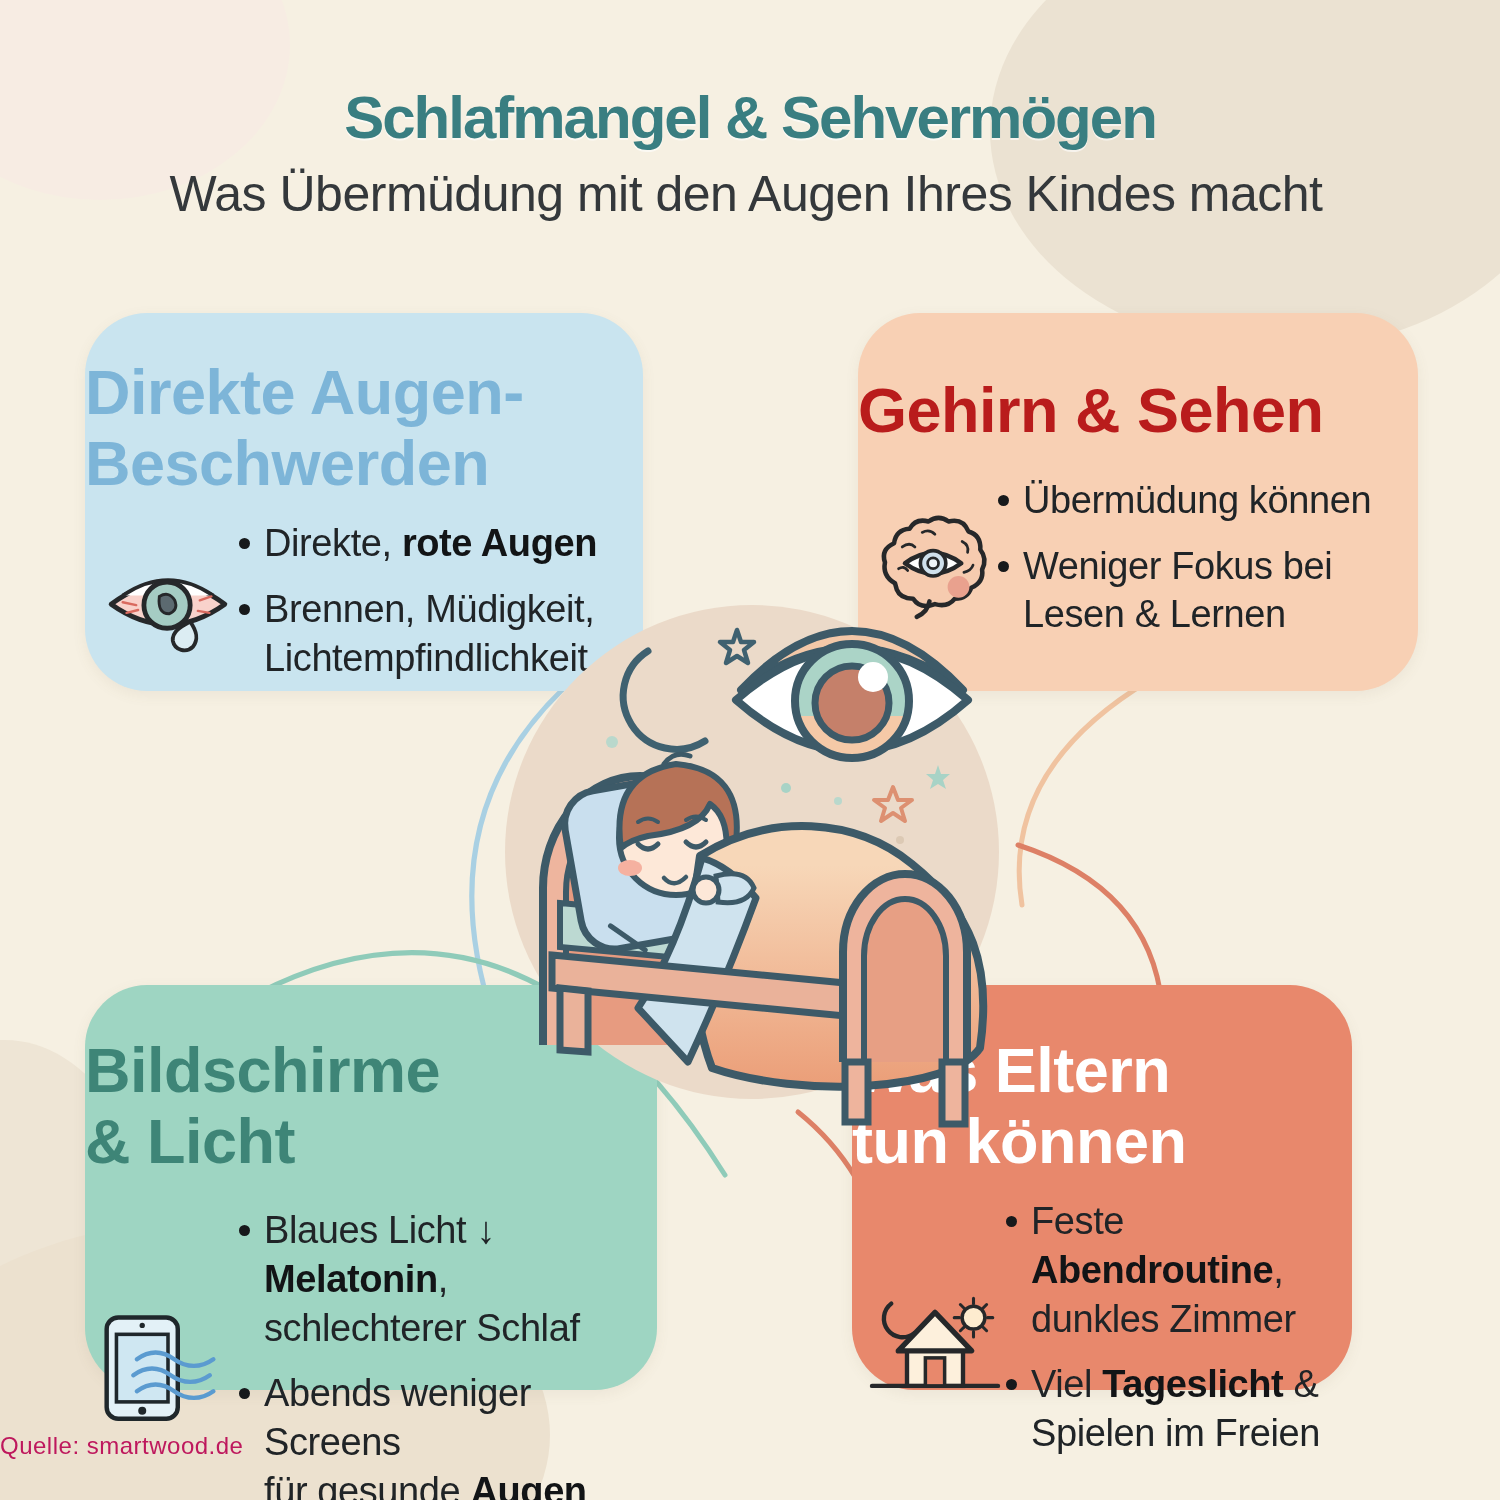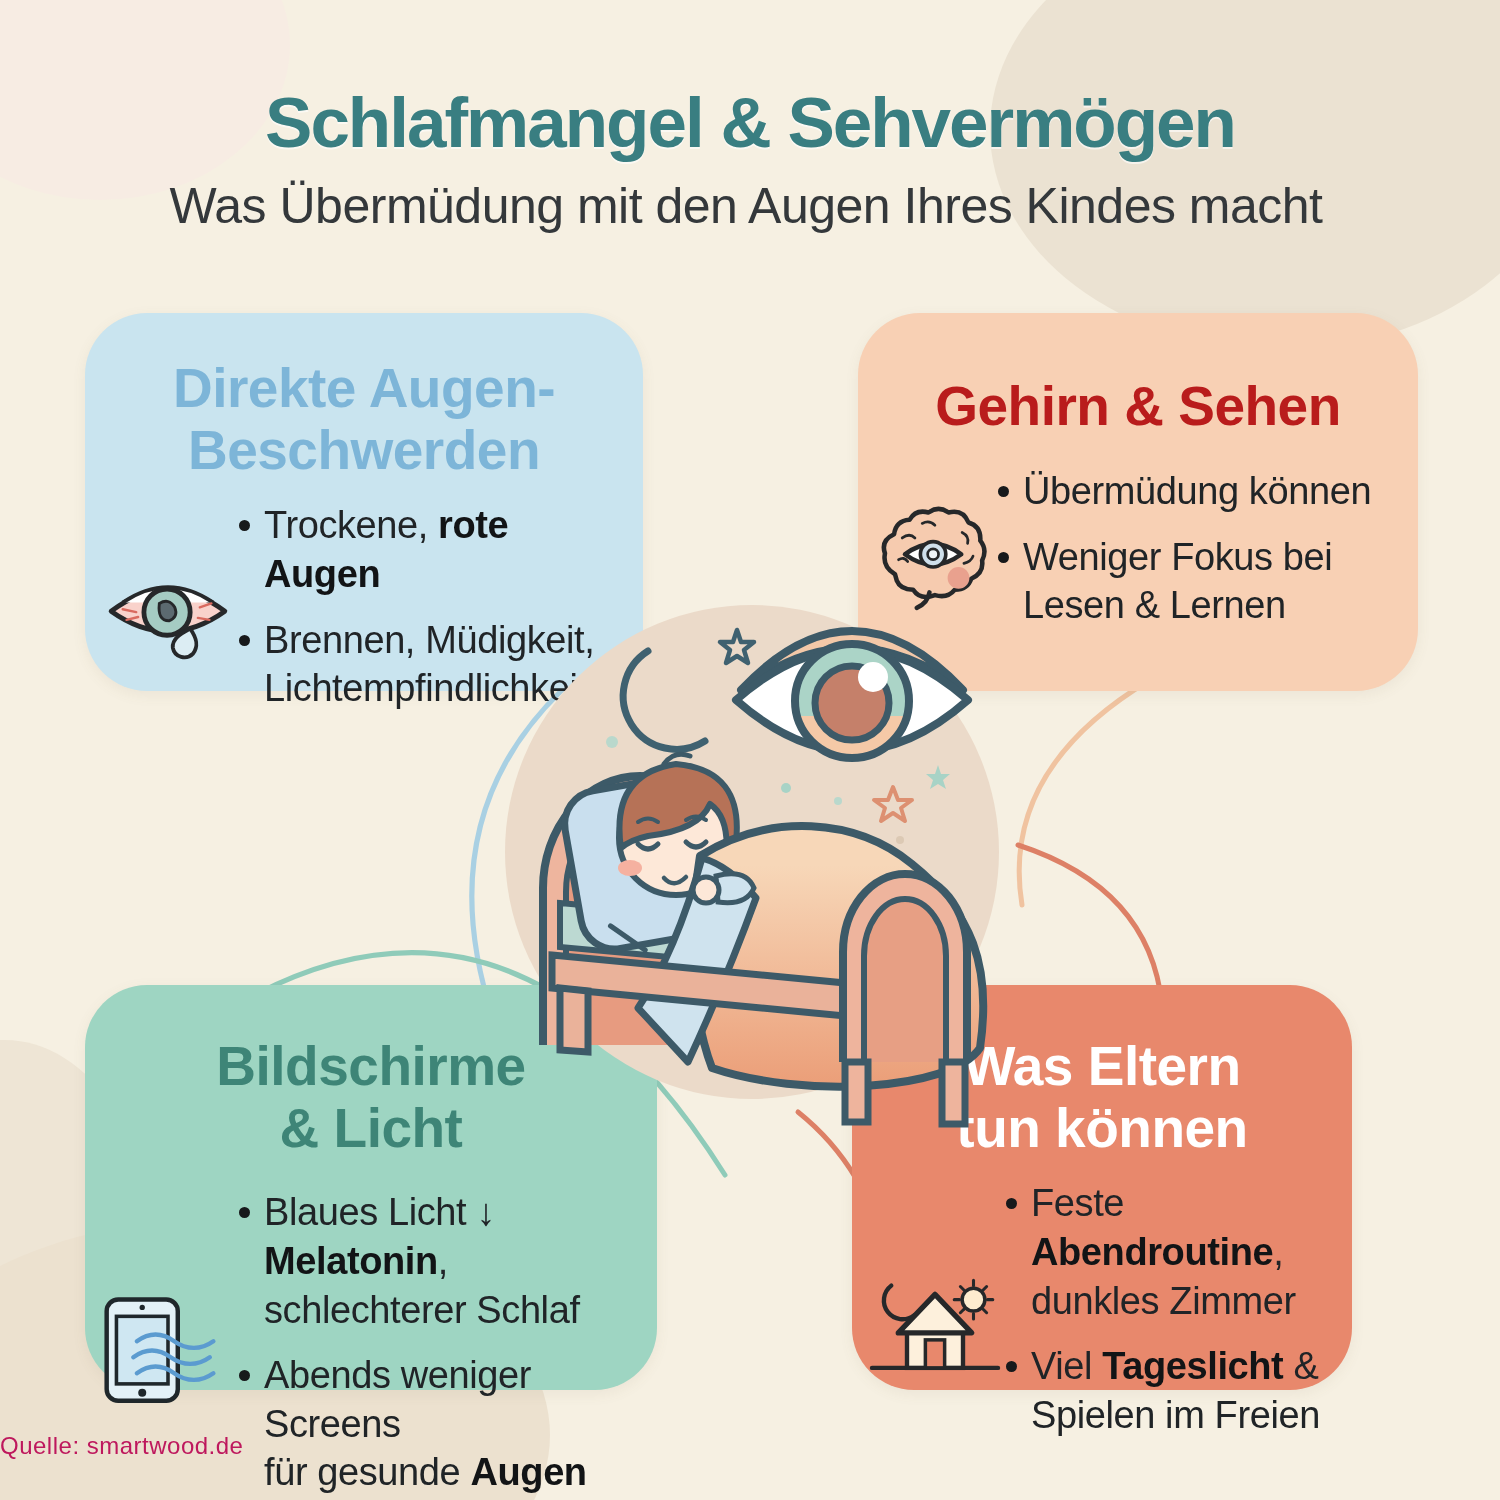--- a/index.html
+++ b/index.html
@@ -11,34 +11,34 @@
   .blob{position:absolute;border-radius:50%;}
   .blob-tr{right:-70px;top:-90px;width:580px;height:440px;background:#ebe2d2;}
   .blob-bl{left:-130px;bottom:-150px;width:680px;height:430px;background:#ece1cf;}
   .blob-left{left:-150px;top:1040px;width:310px;height:470px;background:#eee5d5;}
   .blob-tl{left:-90px;top:-110px;width:380px;height:310px;background:#f7ece3;}
 
   .arcs{position:absolute;left:0;top:0;z-index:1;}
 
   .header{position:absolute;top:86px;left:0;width:100%;text-align:center;z-index:4;}
   .header h1{
-    margin:0;font-size:71px;font-weight:bold;letter-spacing:-2px;line-height:1.05;
+    margin:0;font-size:60px;font-weight:bold;letter-spacing:-2px;line-height:1.05;
     text-shadow:0 2px 0 rgba(255,255,255,.6);
   }
   .header h2{
     margin:16px 8px 0 0;font-size:50px;font-weight:500;letter-spacing:-0.5px;color:#34383b;
   }
 
   .card{
     position:absolute;z-index:2;border-radius:62px;
     box-shadow:0 4px 14px rgba(120,100,80,0.08);
     display:flex;flex-direction:column;box-sizing:border-box;
   }
   .card h3{
-    margin:0;text-align:center;font-size:55px;font-weight:bold;line-height:1.13;
+    margin:0;text-align:left;font-size:63px;font-weight:bold;line-height:1.13;
     white-space:pre-line;letter-spacing:-0.5px;
   }
   .card-tl{left:85px;top:313px;width:558px;height:378px;padding-top:44px;}
   .card-tr{left:858px;top:313px;width:560px;height:378px;padding-top:62px;}
   .card-bl{left:85px;top:985px;width:572px;height:405px;padding-top:50px;}
   .card-br{left:852px;top:985px;width:500px;height:405px;padding-top:50px;}
 
   .card-body{display:flex;align-items:center;margin-top:20px;padding:0 10px 0 12px;}
   .card-tr .card-body{margin-top:30px;}
   .icon-col{flex:0 0 142px;display:flex;justify-content:center;align-items:center;}
@@ -94,21 +94,21 @@
             <path d="M96 57 L108 59"></path>
         </g>
         <circle cx="64" cy="51" r="24" fill="#a5ccc3" stroke="#26282a" stroke-width="5"></circle>
         <path d="M56 42 Q66 36 72 46 Q76 56 66 60 Q54 60 56 42 Z" fill="#5c6a70" stroke="#26282a" stroke-width="3"></path>
         <path d="M88 68 C95 78 97 86 91 94 C84 101 72 98 70 88 C69 78 79 73 88 68 Z" fill="#dcedf3" stroke="#26282a" stroke-width="4"></path>
       </svg>
     </div>
     <ul class="bullets">
       <li>
           <span class="dot"></span>
-          <span class="bullet-text"><span>Trockene, </span><span class="b">rote Augen</span></span>
+          <span class="bullet-text"><span>Direkte, </span><span class="b">rote Augen</span></span>
         </li>
       <li>
           <span class="dot"></span>
           <span class="bullet-text"><span>Brennen, Müdigkeit,
 Lichtempfindlichkeit</span></span>
         </li>
     </ul>
   </div>
 </section>
 

